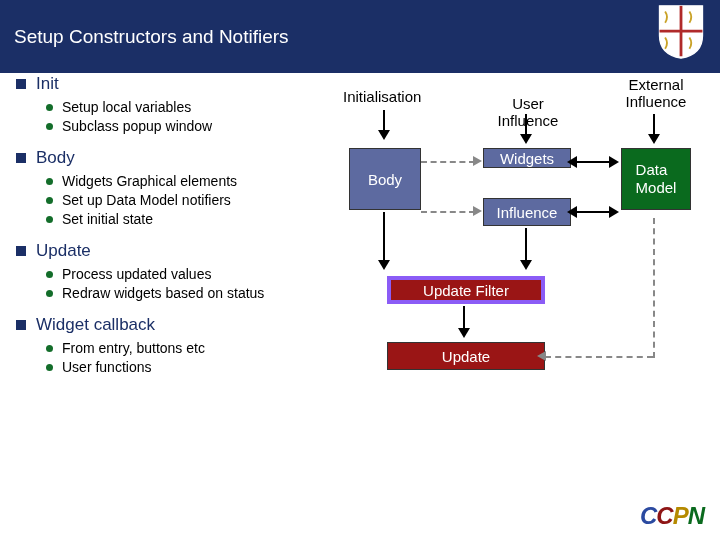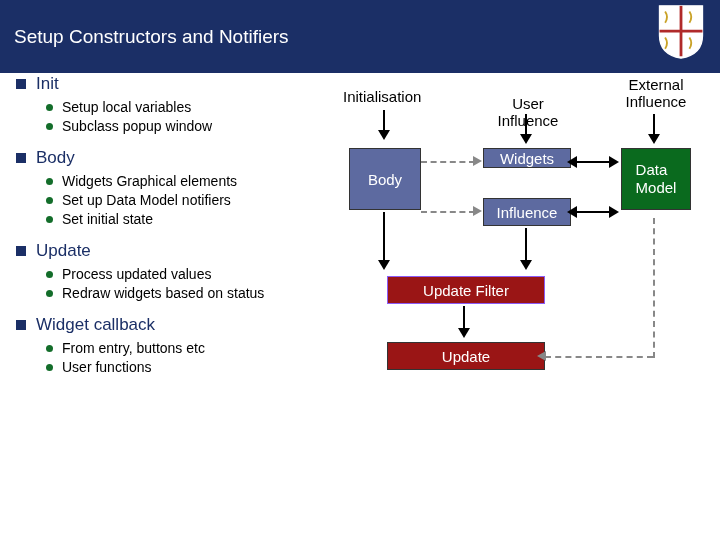--- a/index.html
+++ b/index.html
@@ -14,21 +14,21 @@
   .sub { list-style: none; padding-left: 30px; }
   .sub li { font-size: 14px; color: #000; margin-bottom: 3px; display: flex; align-items: center; }
   .dot { width: 7px; height: 7px; border-radius: 50%; background: #136d2a; margin-right: 9px; flex-shrink: 0; }
   .diagram { position: absolute; left: 335px; top: 6px; width: 385px; height: 400px; }
   .txtlabel { position: absolute; font-size: 15px; color: #000; text-align: center; line-height: 1.15; }
   .box { position: absolute; display: flex; align-items: center; justify-content: center; font-size: 15px; color: #fff; }
   .box-widgets { background: #5d6aa0; border: 1px solid #333; width: 88px; height: 20px; }
   .box-body   { background: #5d6aa0; border: 1px solid #333; width: 72px; height: 62px; }
   .box-notif  { background: #5d6aa0; border: 1px solid #333; width: 88px; height: 28px; }
   .box-data   { background: #0a6a1e; border: 1px solid #333; width: 70px; height: 62px; line-height: 1.2; text-align:left; }
-  .box-ufilter{ background: #9a1515; border: 1px solid #8b5cf6; width: 158px; height: 28px; }
+  .box-ufilter{ background: #9a1515; border: 4px solid #8b5cf6; width: 158px; height: 28px; }
   .box-update { background: #9a1515; border: 1px solid #333; width: 158px; height: 28px; }
   .logo { position: absolute; right: 16px; bottom: 10px; font-style: italic; font-weight: bold; font-size: 24px; letter-spacing: -1px; }
   .logo .c1{color:#2b4aa0}.logo .c2{color:#8e1515}.logo .c3{color:#b58a00}.logo .c4{color:#0a6a1e}
   .arrow { position: absolute; }
   .vline { width:2px; background:#000; position:absolute; }
   .ahead { width:0; height:0; border-left:6px solid transparent; border-right:6px solid transparent; border-top:10px solid #000; position:absolute; }
   .hline { height:2px; background:#000; position:absolute; }
   .aheadL{ width:0; height:0; border-top:6px solid transparent; border-bottom:6px solid transparent; border-right:10px solid #000; position:absolute; }
   .aheadR{ width:0; height:0; border-top:6px solid transparent; border-bottom:6px solid transparent; border-left:10px solid #000; position:absolute; }
   .dashed-h { border-top:2px dashed #888; position:absolute; height:0; }
@@ -185,14 +185,17 @@
     <div class="arrow" style="left:128px; top:238px;">
       <div class="vline" style="height:24px;"></div>
         <div class="ahead" style="left:-5px; top:22px;"></div>
     </div>
 
     <div class="dashed-h" style="left:210px; top:288px; width:108px;"></div>
     <div class="dashed-v" style="left:318px; top:150px; height:140px;"></div>
     <div class="dheadL" style="left:202px; top:283px;"></div>
   </div>
 
+  <div class="logo">
+    <span class="c1">C</span><span class="c2">C</span><span class="c3">P</span><span class="c4">N</span>
+  </div>
 
 </div>
 
 </body></html>

